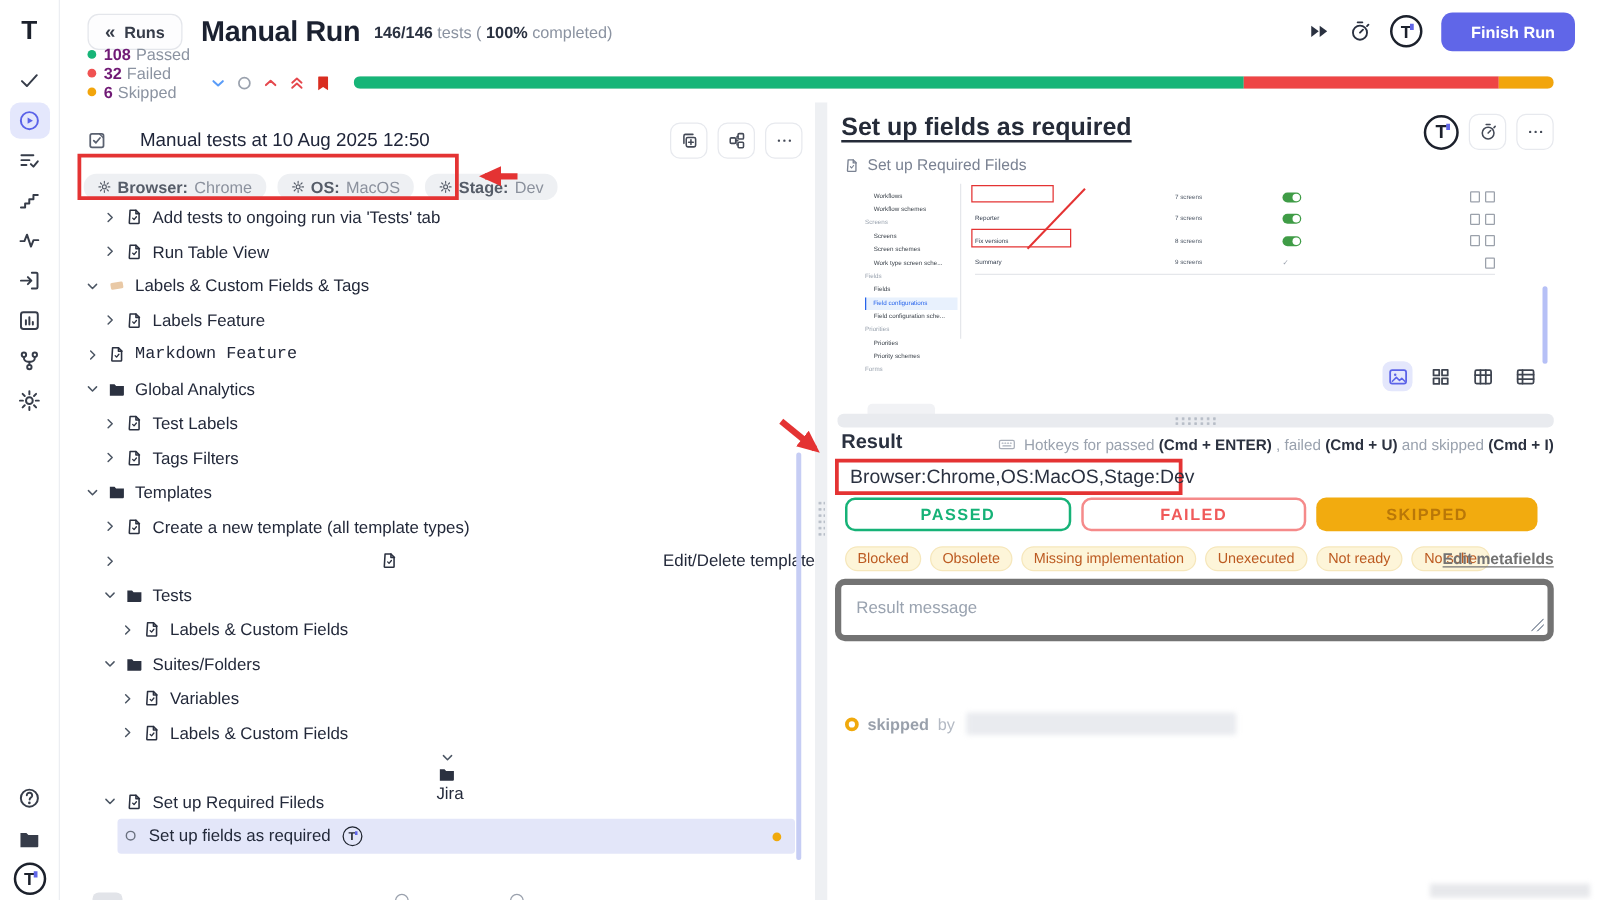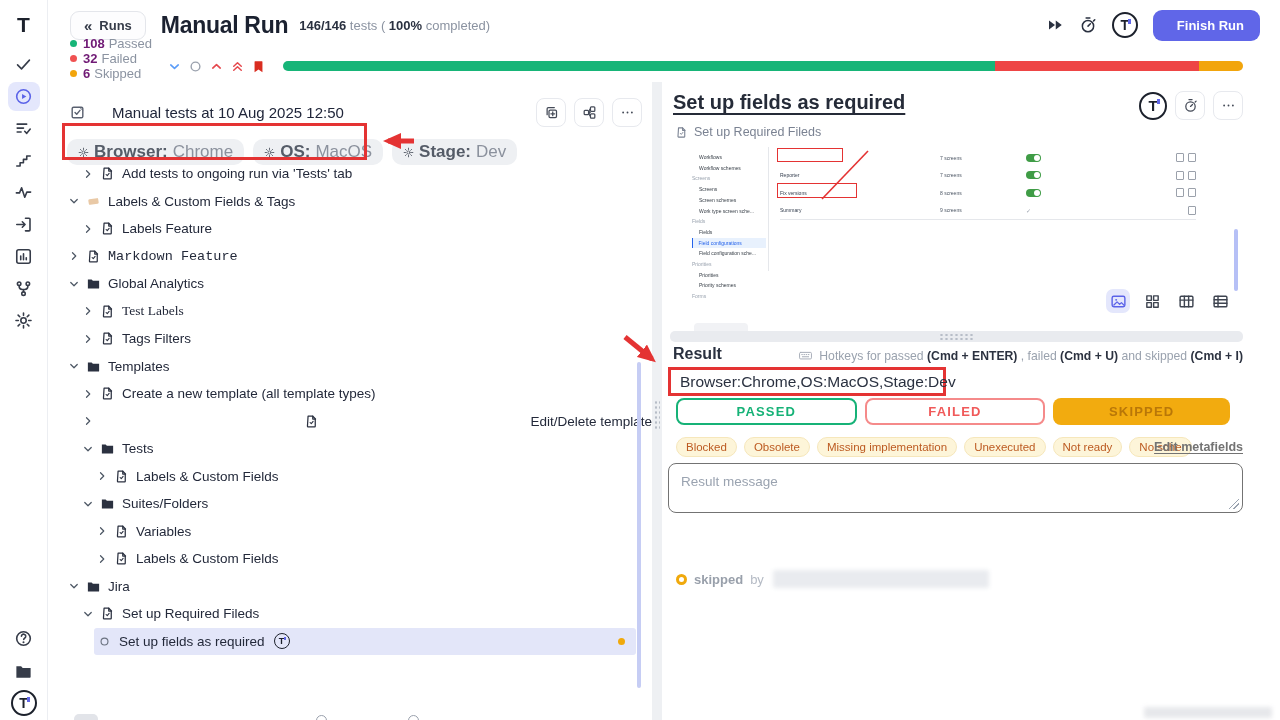--- a/index.html
+++ b/index.html
@@ -42,21 +42,21 @@
   
   .tree-panel{position:absolute;left:48px;top:82px;width:604px;bottom:0;background:#fff}
   .panel-head{display:flex;align-items:center;padding:16px 10px 0 21px}
   .panel-head .ph-icon{color:#5a6170}.panel-head .ph-icon svg{width:17px;height:17px}
   .ph-title{font-size:15px;font-weight:500;color:#20263a;margin-left:26px}
   .head-btns{margin-left:auto;display:flex;gap:8px}
   .sq-btn{width:28px;height:27px;border:1px solid #e7e9ee;border-radius:8px;background:#fff;display:flex;
           align-items:center;justify-content:center;color:#444a57}
   .sq-btn svg{width:15px;height:15px}
   .tags-row{display:flex;gap:9px;margin:12px 0 0 19px}
-  .cfg-pill{display:flex;align-items:center;gap:5px;background:#eef0f3;border-radius:10px;padding:3px 11px;font-size:17px;color:#8b919d}
+  .cfg-pill{display:flex;align-items:center;gap:5px;background:#eef0f3;border-radius:10px;padding:3px 11px;font-size:13px;color:#8b919d}
   .cfg-pill svg{width:11px;height:11px;color:#555c68}
   .cfg-pill b{color:#555c68;font-weight:700}
   .tree{position:absolute;left:0;top:78px;right:0;bottom:0;font-size:13.5px;color:#23293a}
   .trow{position:relative;height:27.5px;display:flex;align-items:center;box-sizing:border-box}
   .trow .chev{width:17px;display:flex;color:#4b5563}
   .trow .chev svg{width:12px;height:12px}
   .trow .ticon{margin:0 7px 0 1px;display:flex}
   .trow .ticon svg{width:15px;height:15px}
   .ticon-doc{color:#2b3140}.ticon-folder{color:#2b3140}
   .trow.selected{background:#e3e6f9;border-radius:3px;margin-right:16px}
@@ -118,21 +118,21 @@
   .status-btns{position:absolute;left:14px;right:50px;top:316px;height:27px;display:flex;gap:8px}
   .sbtn{flex:1;border-radius:8px;display:flex;align-items:center;justify-content:center;font-size:13px;font-weight:700;
         letter-spacing:1.2px;background:#fff;box-sizing:border-box;font-family:inherit}
   .sbtn.passed{border:2px solid #16b277;color:#16b277}
   .sbtn.failed{border:2px solid #f58a8a;color:#f05a5a}
   .sbtn.skipped{border:none;background:#f2ab0f;color:#b97708}
   .meta-tags{position:absolute;left:14px;top:355px;display:flex;gap:7px}
   .mt-pill{background:#fdf5d9;border:1px solid #f6e7bb;color:#bc5a21;font-size:11.5px;border-radius:10px;padding:3px 9px;white-space:nowrap}
   .edit-link{position:absolute;right:37px;top:358px;font-size:12.5px;font-weight:700;color:#737373;
              text-decoration:underline;text-underline-offset:2px}
-  .msg-box{position:absolute;left:6px;right:37px;top:381px;height:50px;border:1px solid #737373;border-radius:8px;
+  .msg-box{position:absolute;left:6px;right:37px;top:381px;height:50px;border:5px solid #737373;border-radius:8px;
            box-sizing:border-box;padding:10px 12px;font-size:13.5px;color:#9aa3b0;background:#fff}
   .resize-h{position:absolute;right:3px;bottom:3px;width:10px;height:10px;
             background:linear-gradient(135deg,transparent 48%,#9aa3b0 48% 55%,transparent 55% 70%,#9aa3b0 70% 77%,transparent 77%)}
   .drop-box{position:absolute;left:6px;right:37px;top:439px;height:41px;border:2px dashed #b3bac4;border-radius:4px;
             box-sizing:border-box;display:flex;align-items:center;justify-content:center;gap:9px;font-size:13.5px;color:#6f7684}
   .drop-box svg{width:17px;height:17px;color:#6f7684}
   .browse{font-weight:700;color:#4338ca;text-decoration:underline;text-underline-offset:2px}
   .skip-line{position:absolute;left:14px;top:488px;display:flex;align-items:center;gap:7px;font-size:13px}
   .skip-dot{width:11px;height:11px;border-radius:50%;border:3px solid #f0a90c;box-sizing:border-box}
   .skip-word{font-weight:700;color:#99a0ab}
@@ -388,20 +388,35 @@
         </span>
         <span class="ticon ticon-doc">
           <svg viewBox="0 0 24 24" fill="none" stroke="currentColor" stroke-width="2" stroke-linecap="round" stroke-linejoin="round">
             <path d="M6.5 3.5h7.5l4 4v12a1 1 0 01-1 1h-10.5a1 1 0 01-1-1z"></path>
             <path d="M14 3.5V8h4.5"></path>
             <path d="M9.8 13.6l1.8 1.9 3-3.7" stroke-width="1.7"></path>
           </svg>
         </span>
         <span class="tlabel">Add tests to ongoing run via 'Tests' tab</span>
       </div>
+      <div class="trow" style="padding-left: 34px;">
+        <span class="chev">
+          <svg viewBox="0 0 24 24" fill="none" stroke="currentColor" stroke-width="2" stroke-linecap="round" stroke-linejoin="round">
+            <path d="M9 5.5l6.5 6.5L9 18.5" stroke-width="2.4"></path>
+          </svg>
+        </span>
+        <span class="ticon ticon-doc">
+          <svg viewBox="0 0 24 24" fill="none" stroke="currentColor" stroke-width="2" stroke-linecap="round" stroke-linejoin="round">
+            <path d="M6.5 3.5h7.5l4 4v12a1 1 0 01-1 1h-10.5a1 1 0 01-1-1z"></path>
+            <path d="M14 3.5V8h4.5"></path>
+            <path d="M9.8 13.6l1.8 1.9 3-3.7" stroke-width="1.7"></path>
+          </svg>
+        </span>
+        <span class="tlabel">Run Table View</span>
+      </div>
       <div class="trow" style="padding-left: 20px;">
         <span class="chev">
           <svg viewBox="0 0 24 24" fill="none" stroke="currentColor" stroke-width="2" stroke-linecap="round" stroke-linejoin="round">
             <path d="M5.5 9l6.5 6.5L18.5 9" stroke-width="2.4"></path>
           </svg>
         </span>
         <span class="ticon ticon-tag">
           <svg viewBox="0 0 24 24" fill="none" stroke="currentColor" stroke-width="2" stroke-linecap="round" stroke-linejoin="round">
             <rect x="4" y="7.5" width="16" height="9" rx="2" transform="rotate(-9 12 12)" fill="#e9c9a6" stroke="none"></rect>
           </svg>
@@ -444,21 +459,21 @@
             <path d="M5.5 9l6.5 6.5L18.5 9" stroke-width="2.4"></path>
           </svg>
         </span>
         <span class="ticon ticon-folder">
           <svg viewBox="0 0 24 24" fill="none" stroke="currentColor" stroke-width="2" stroke-linecap="round" stroke-linejoin="round">
             <path d="M3 5.5h6l2 2.2h10V19a1 1 0 01-1 1H3z" fill="currentColor" stroke="none"></path>
           </svg>
         </span>
         <span class="tlabel">Global Analytics</span>
       </div>
-      <div class="trow" style="padding-left: 34px; font-family: Liberation Serif, serif;">
+      <div class="trow" style="padding-left: 34px;">
         <span class="chev">
           <svg viewBox="0 0 24 24" fill="none" stroke="currentColor" stroke-width="2" stroke-linecap="round" stroke-linejoin="round">
             <path d="M9 5.5l6.5 6.5L9 18.5" stroke-width="2.4"></path>
           </svg>
         </span>
         <span class="ticon ticon-doc">
           <svg viewBox="0 0 24 24" fill="none" stroke="currentColor" stroke-width="2" stroke-linecap="round" stroke-linejoin="round">
             <path d="M6.5 3.5h7.5l4 4v12a1 1 0 01-1 1h-10.5a1 1 0 01-1-1z"></path>
             <path d="M14 3.5V8h4.5"></path>
             <path d="M9.8 13.6l1.8 1.9 3-3.7" stroke-width="1.7"></path>
@@ -588,21 +603,21 @@
         </span>
         <span class="ticon ticon-doc">
           <svg viewBox="0 0 24 24" fill="none" stroke="currentColor" stroke-width="2" stroke-linecap="round" stroke-linejoin="round">
             <path d="M6.5 3.5h7.5l4 4v12a1 1 0 01-1 1h-10.5a1 1 0 01-1-1z"></path>
             <path d="M14 3.5V8h4.5"></path>
             <path d="M9.8 13.6l1.8 1.9 3-3.7" stroke-width="1.7"></path>
           </svg>
         </span>
         <span class="tlabel">Labels &amp; Custom Fields</span>
       </div>
-      <div class="trow" style="padding-left: 20px;">
+      <div class="trow" style="padding-left: 20px; flex-direction: column;">
         <span class="chev">
           <svg viewBox="0 0 24 24" fill="none" stroke="currentColor" stroke-width="2" stroke-linecap="round" stroke-linejoin="round">
             <path d="M5.5 9l6.5 6.5L18.5 9" stroke-width="2.4"></path>
           </svg>
         </span>
         <span class="ticon ticon-folder">
           <svg viewBox="0 0 24 24" fill="none" stroke="currentColor" stroke-width="2" stroke-linecap="round" stroke-linejoin="round">
             <path d="M3 5.5h6l2 2.2h10V19a1 1 0 01-1 1H3z" fill="currentColor" stroke="none"></path>
           </svg>
         </span>

